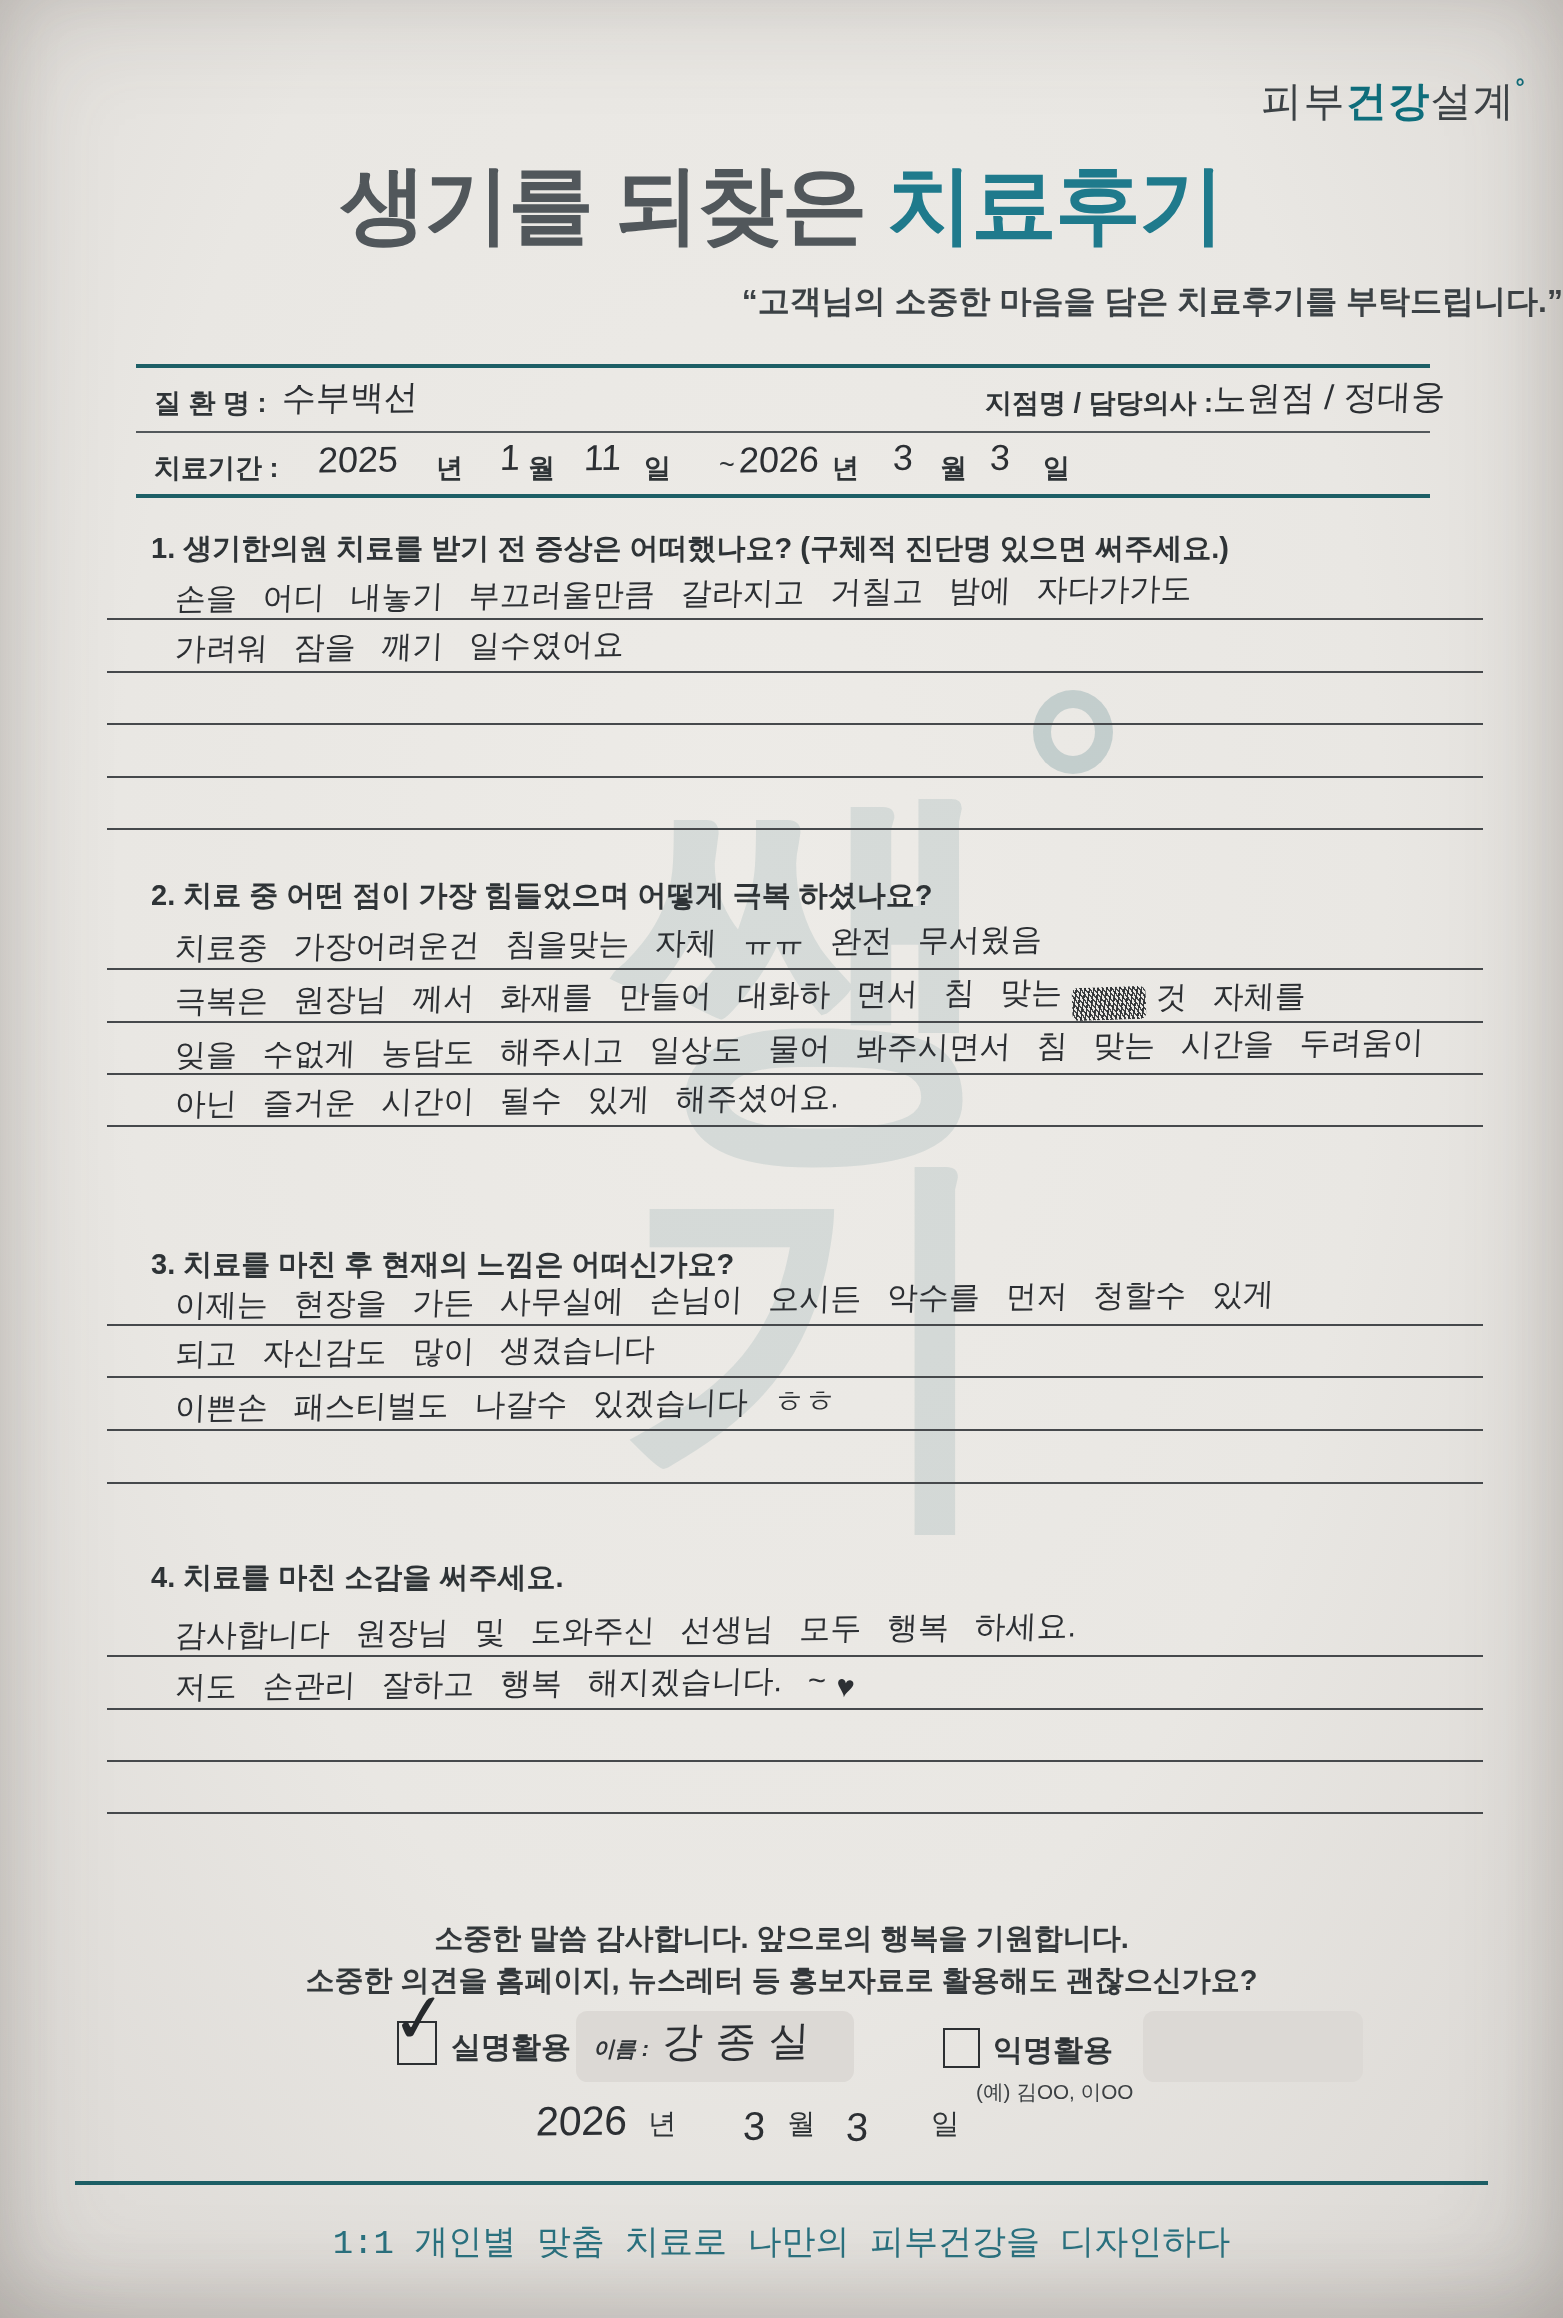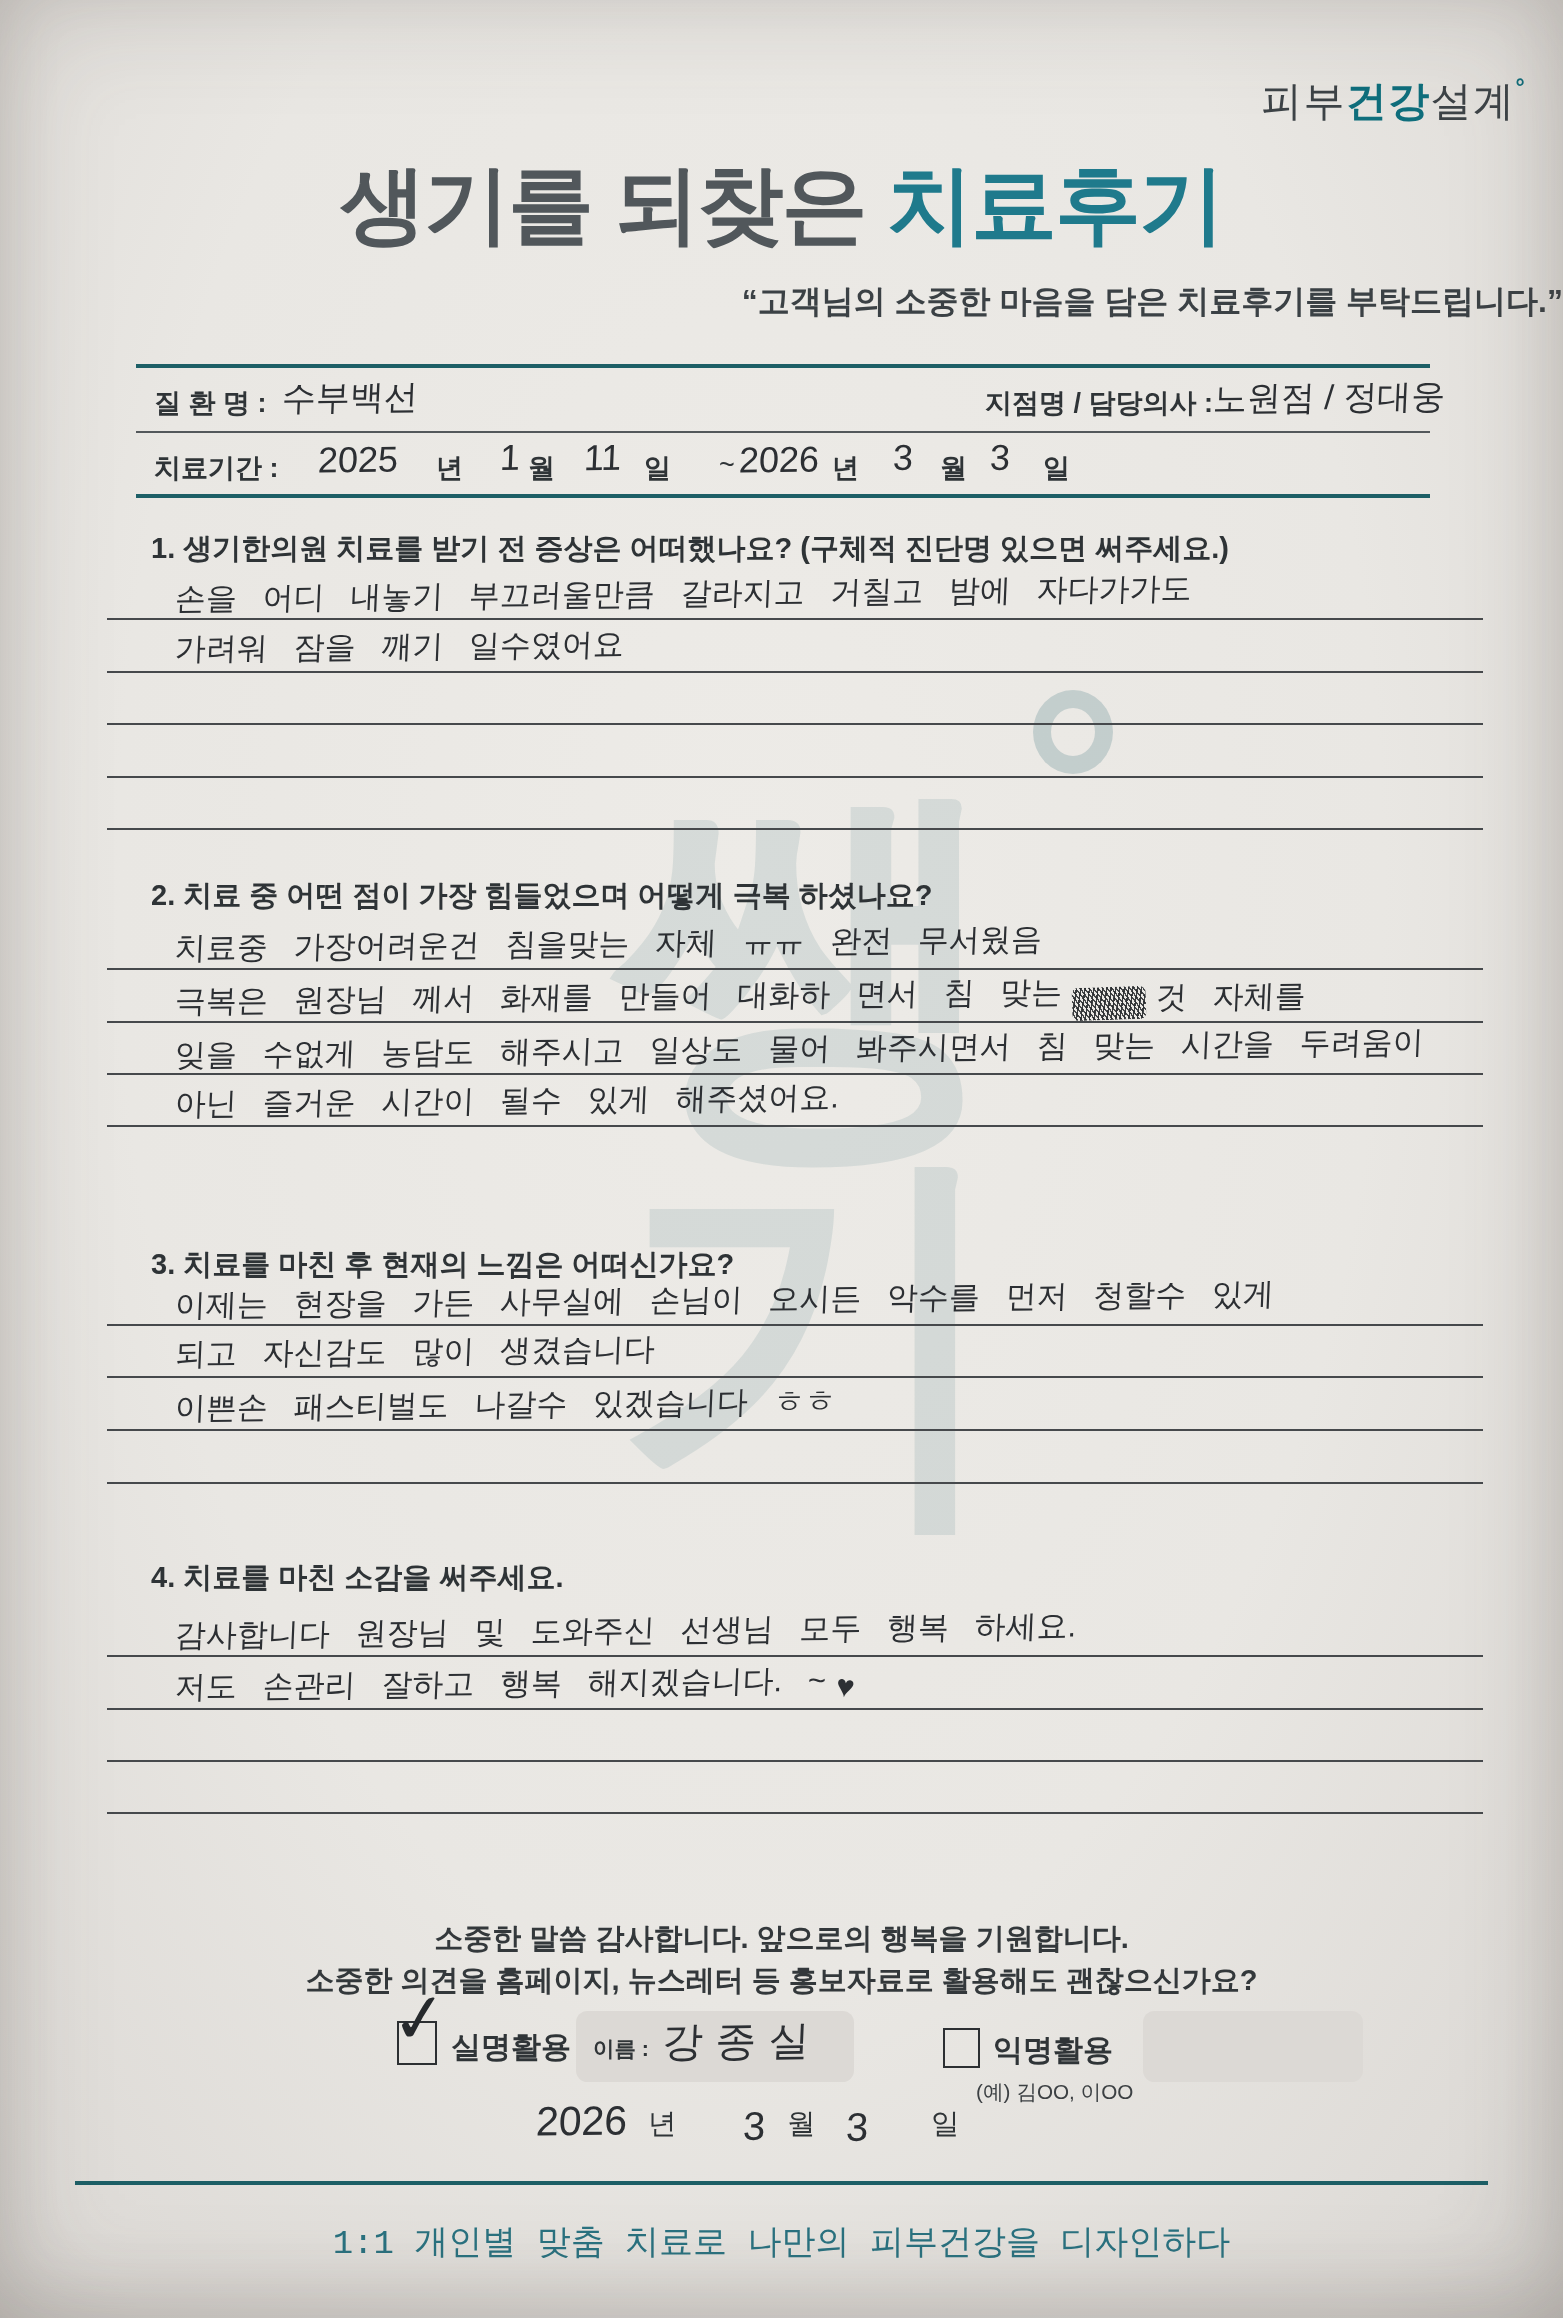--- a/index.html
+++ b/index.html
@@ -180,21 +180,21 @@
   </div>
 
   <div class="center-line" style="top:1961px;">소중한 의견을 홈페이지, 뉴스레터 등 홍보자료로 활용해도 괜찮으신가요?</div>
   <div class="center-line" style="top:1919px;">소중한 말씀 감사합니다. 앞으로의 행복을 기원합니다.</div>
 
   <div class="cbox" style="left:397px;top:2021px;width:36px;height:40px;"></div>
   <div class="check-glyph" style="left:391px;top:1984px;">✓</div>
   <div class="cb-label" style="left:451px;top:2027px;">실명활용</div>
 
   <div class="greybox" style="left:576px;top:2011px;width:278px;height:71px;"></div>
-  <div class="cb-label" style="left:593px;top:2034px;font-size:21.4px;">이름 :</div>
+  <div class="cb-label" style="left:593px;top:2034px;font-size:21.4px;font-style:italic;">이름 :</div>
   <div class="hw" style="position:absolute;left:662px;top:2014px;font-size:41px;letter-spacing:.3em;">강종실</div>
 
   <div class="cbox" style="left:943px;top:2028px;width:33px;height:36px;"></div>
   <div class="cb-label" style="left:993px;top:2030px;">익명활용</div>
   <div class="greybox" style="left:1143px;top:2011px;width:220px;height:71px;"></div>
 
   <div class="example" style="left:976px;top:2078px;text-align:right;">(예) 김OO, 이OO</div>
 
   <div class="hw" style="position:absolute;left:536px;top:2098px;font-size:41px;">2026</div>
   <div class="date-print" style="left:648px;top:2105px;">년</div>

